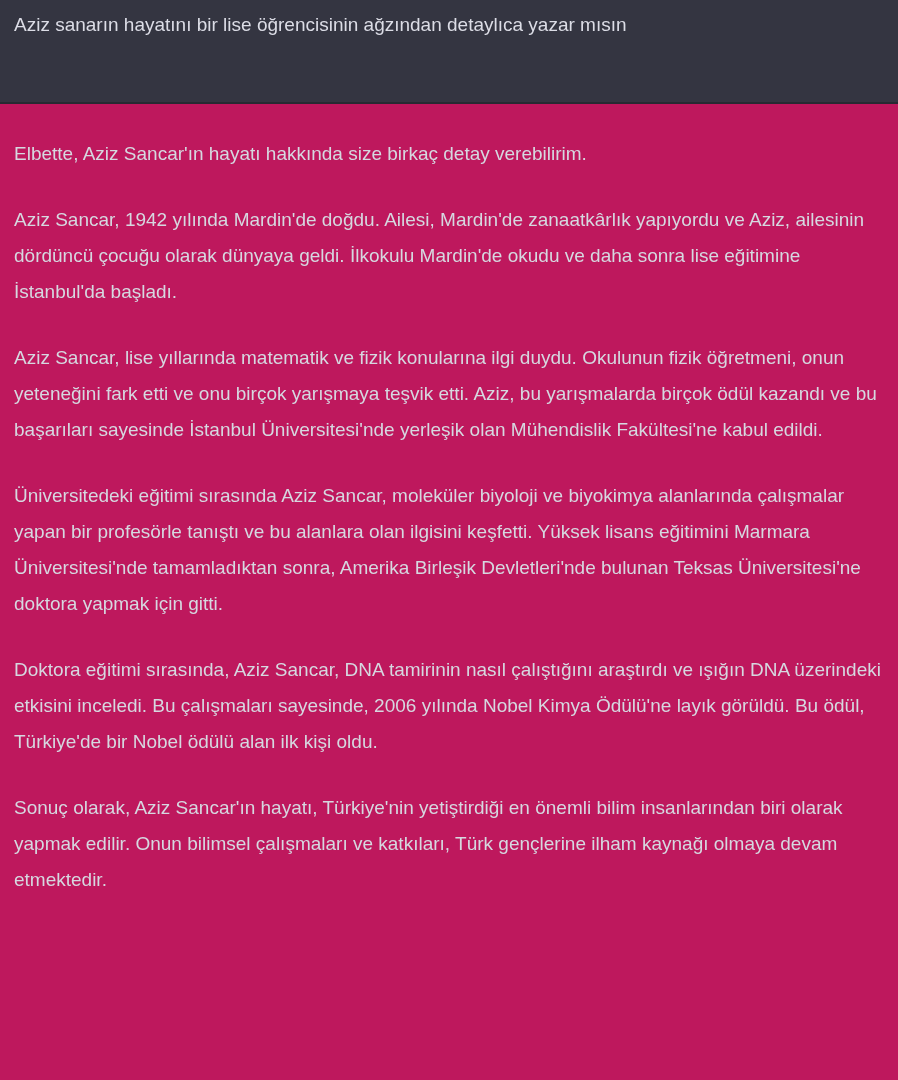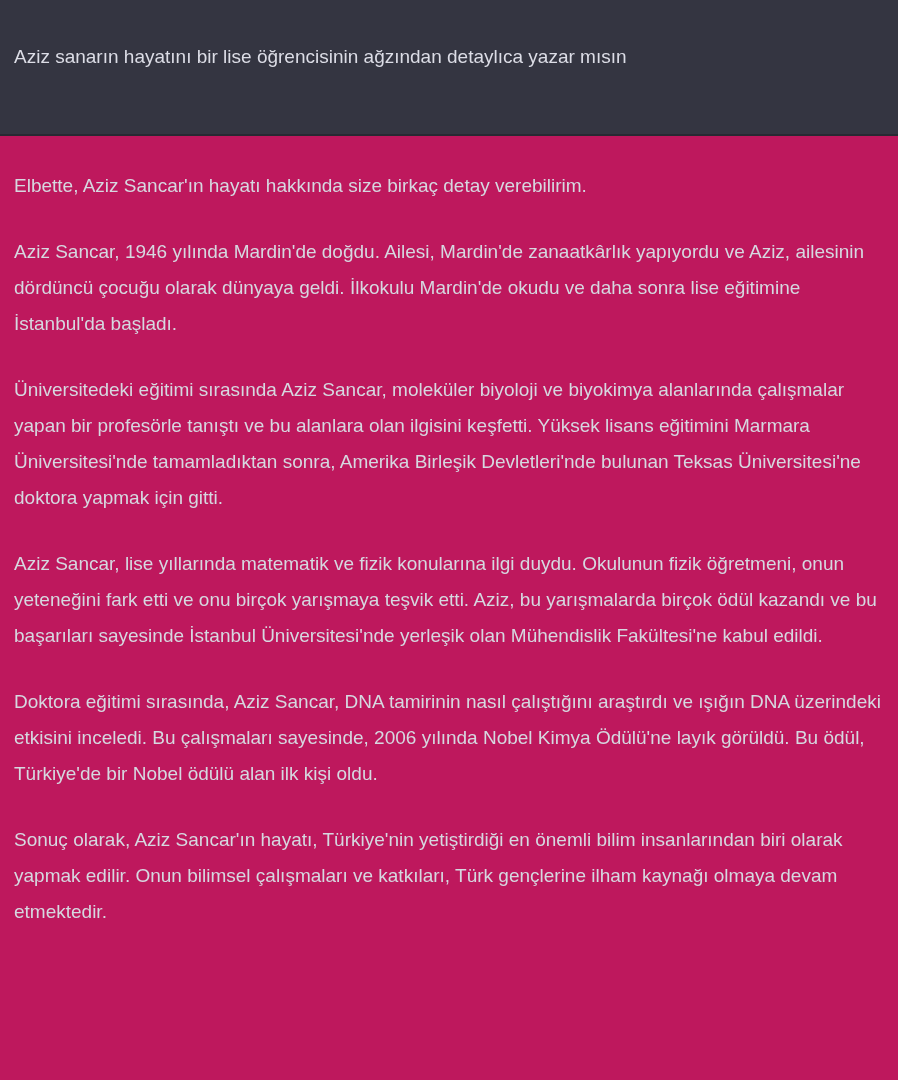--- a/index.html
+++ b/index.html
@@ -19,21 +19,20 @@
   }
   .user-section {
     box-sizing: border-box;
     height: 104px;
     background: #343541;
     color: #dcdde6;
     font-size: 19px;
     line-height: 36px;
     padding: 7px 16px 0 14px;
     border-bottom: 2px solid rgba(0,0,0,0.22);
-    margin-top: 32px;
   }
   .assistant-section {
     box-sizing: border-box;
     height: 984px;
     background: #be185d;
     color: #d6d8e0;
     font-size: 19px;
     line-height: 36px;
     padding: 32px 16px 0 14px;
     border-bottom: 1px solid rgba(0,0,0,0.22);
@@ -51,22 +50,22 @@
 <body>
 
 <div class="chat">
 
   <div class="user-section">
     <div>Aziz sanarın hayatını bir lise öğrencisinin ağzından detaylıca yazar mısın</div>
   </div>
 
   <div class="assistant-section">
     <p>Elbette, Aziz Sancar'ın hayatı hakkında size birkaç detay verebilirim.</p>
-    <p>Aziz Sancar, 1946 yılında Mardin'de doğdu. Ailesi, Mardin'de zanaatkârlık yapıyordu ve Aziz, ailesinin dördüncü çocuğu olarak dünyaya geldi. İlkokulu Mardin'de okudu ve daha sonra lise eğitimine İstanbul'da başladı.</p>
+    <p>Aziz Sancar, 1942 yılında Mardin'de doğdu. Ailesi, Mardin'de zanaatkârlık yapıyordu ve Aziz, ailesinin dördüncü çocuğu olarak dünyaya geldi. İlkokulu Mardin'de okudu ve daha sonra lise eğitimine İstanbul'da başladı.</p>
+    <p>Aziz Sancar, lise yıllarında matematik ve fizik konularına ilgi duydu. Okulunun fizik öğretmeni, onun yeteneğini fark etti ve onu birçok yarışmaya teşvik etti. Aziz, bu yarışmalarda birçok ödül kazandı ve bu başarıları sayesinde İstanbul Üniversitesi'nde yerleşik olan Mühendislik Fakültesi'ne kabul edildi.</p>
     <p>Üniversitedeki eğitimi sırasında Aziz Sancar, moleküler biyoloji ve biyokimya alanlarında çalışmalar yapan bir profesörle tanıştı ve bu alanlara olan ilgisini keşfetti. Yüksek lisans eğitimini Marmara Üniversitesi'nde tamamladıktan sonra, Amerika Birleşik Devletleri'nde bulunan Teksas Üniversitesi'ne doktora yapmak için gitti.</p>
-    <p>Aziz Sancar, lise yıllarında matematik ve fizik konularına ilgi duydu. Okulunun fizik öğretmeni, onun yeteneğini fark etti ve onu birçok yarışmaya teşvik etti. Aziz, bu yarışmalarda birçok ödül kazandı ve bu başarıları sayesinde İstanbul Üniversitesi'nde yerleşik olan Mühendislik Fakültesi'ne kabul edildi.</p>
     <p>Doktora eğitimi sırasında, Aziz Sancar, DNA tamirinin nasıl çalıştığını araştırdı ve ışığın DNA üzerindeki etkisini inceledi. Bu çalışmaları sayesinde, 2006 yılında Nobel Kimya Ödülü'ne layık görüldü. Bu ödül, Türkiye'de bir Nobel ödülü alan ilk kişi oldu.</p>
     <p>Sonuç olarak, Aziz Sancar'ın hayatı, Türkiye'nin yetiştirdiği en önemli bilim insanlarından biri olarak yapmak edilir. Onun bilimsel çalışmaları ve katkıları, Türk gençlerine ilham kaynağı olmaya devam etmektedir.</p>
   </div>
 
   <div class="bottom-strip"></div>
 
 </div>
 
 </body></html>

